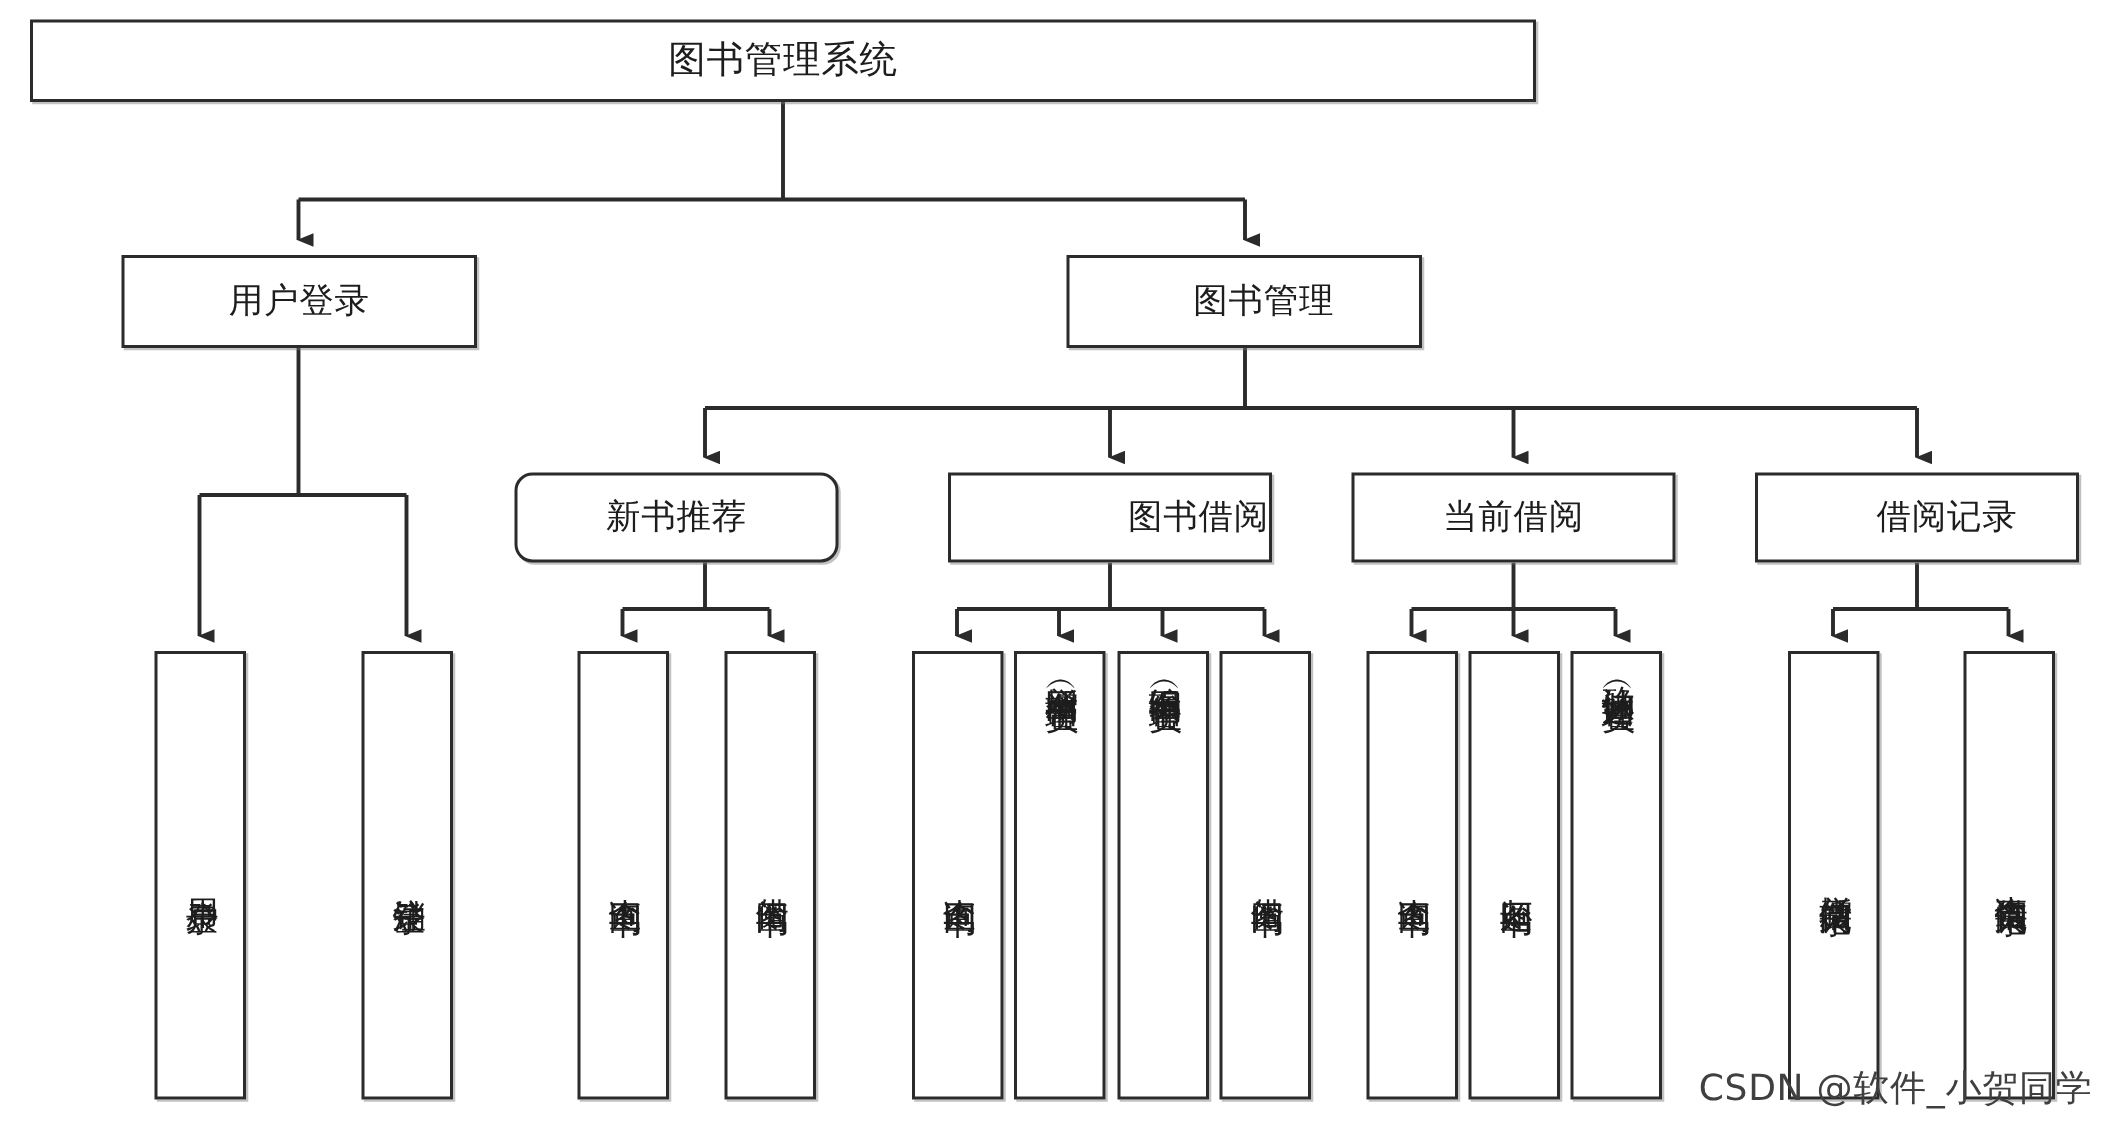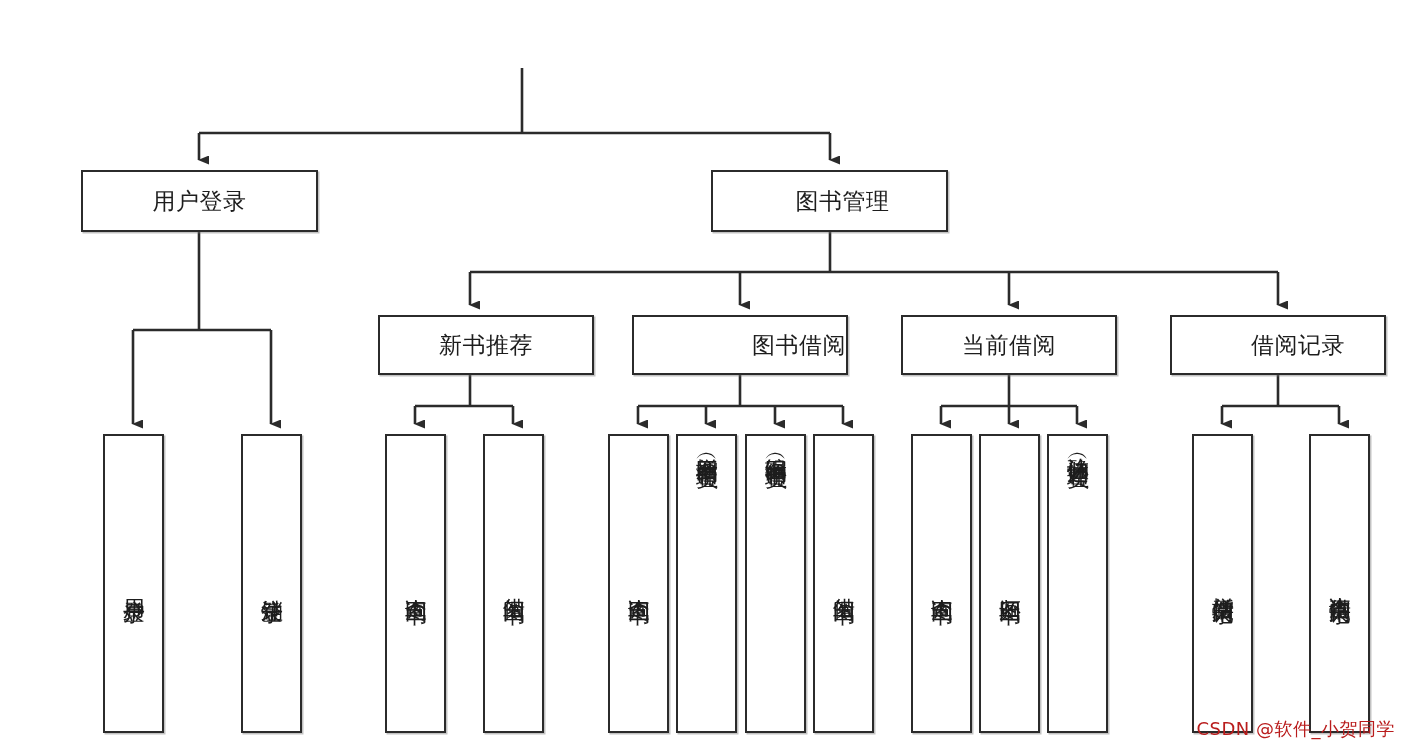--- a/index.html
+++ b/index.html
@@ -63,22 +63,22 @@
     white-space: nowrap;
   }
   .node-leaf.leaf-centered {
     align-items: center;
     padding-top: 0;
   }
   #watermark {
     position: absolute;
     right: 10px;
     bottom: 6px;
-    font-size: 18px;
-    color: #b91c1c;
+    font-size: 24px;
+    color: #404040;
     font-family: "DejaVu Sans", "Liberation Sans", sans-serif;
     letter-spacing: 0.5px;
     white-space: nowrap;
     pointer-events: none;
     text-align: center;
   }
 </style>
 </head>
 <body>
 
@@ -127,29 +127,32 @@
       <path d="M 1009 406 L 1009 424" marker-end="url(#arrowhead)"></path>
       <path d="M 1077 406 L 1077 424" marker-end="url(#arrowhead)"></path>
 
       <path d="M 1278 375 L 1278 406"></path>
       <path d="M 1222 406 L 1339 406"></path>
       <path d="M 1222 406 L 1222 424" marker-end="url(#arrowhead)"></path>
       <path d="M 1339 406 L 1339 424" marker-end="url(#arrowhead)"></path>
     </g>
   </svg>
 
+  <div class="node-box node-root" style="left:20px; top:13px; width:1004px; height:55px;">
+    <span class="node-label">图书管理系统</span>
+  </div>
 
   <div class="node-box node-level2" style="left:81px; top:170px; width:237px; height:62px;">
     <span class="node-label">用户登录</span>
   </div>
   <div class="node-box node-level2" style="left:711px; top:170px; width:237px; height:62px;padding-left:26px;">
     <span class="node-label">图书管理</span>
   </div>
 
-  <div class="node-box node-level3" style="left:378px; top:315px; width:216px; height:60px;">
+  <div class="node-box node-level3" style="left:343px; top:315px; width:216px; height:60px;border-radius:12px;">
     <span class="node-label">新书推荐</span>
   </div>
   <div class="node-box node-level3" style="left:632px; top:315px; width:216px; height:60px;justify-content:flex-end;">
     <span class="node-label">图书借阅</span>
   </div>
   <div class="node-box node-level3" style="left:901px; top:315px; width:216px; height:60px;">
     <span class="node-label">当前借阅</span>
   </div>
   <div class="node-box node-level3" style="left:1170px; top:315px; width:216px; height:60px;padding-left:40px;">
     <span class="node-label">借阅记录</span>

